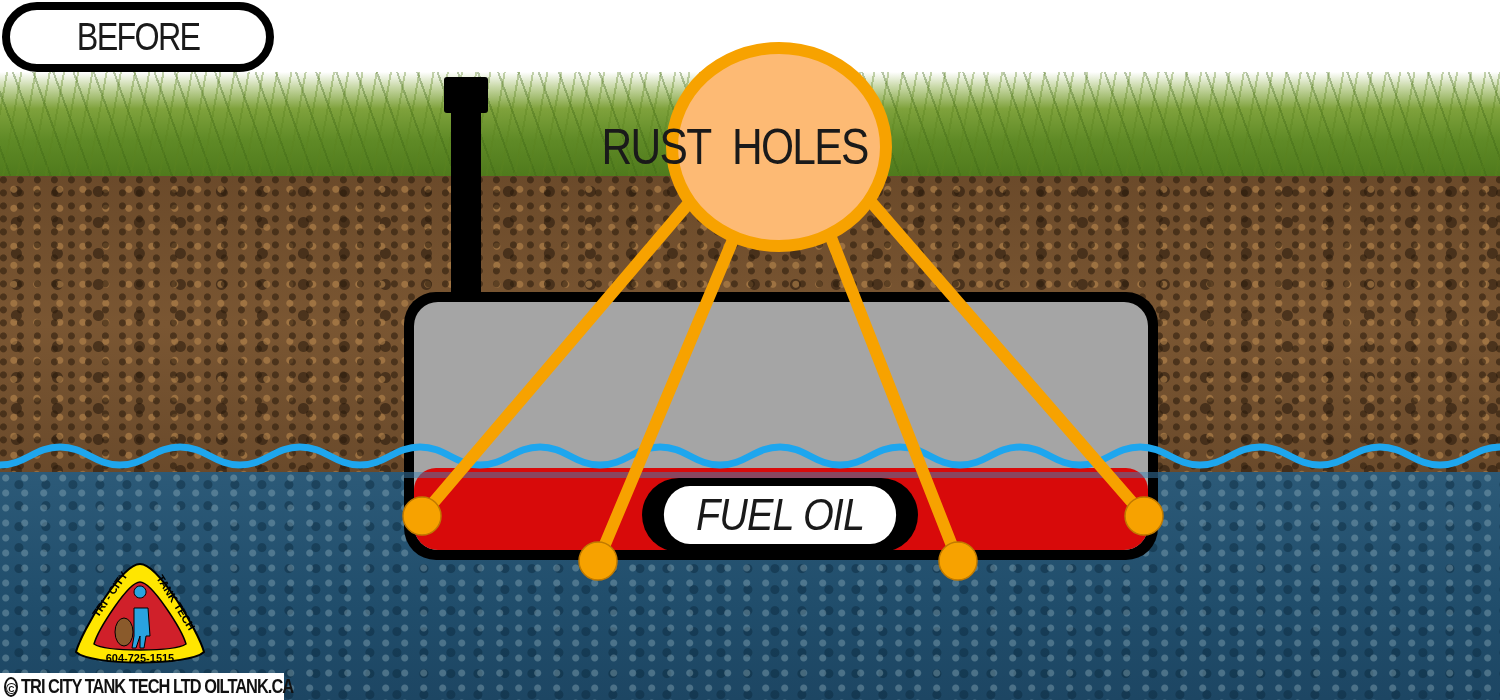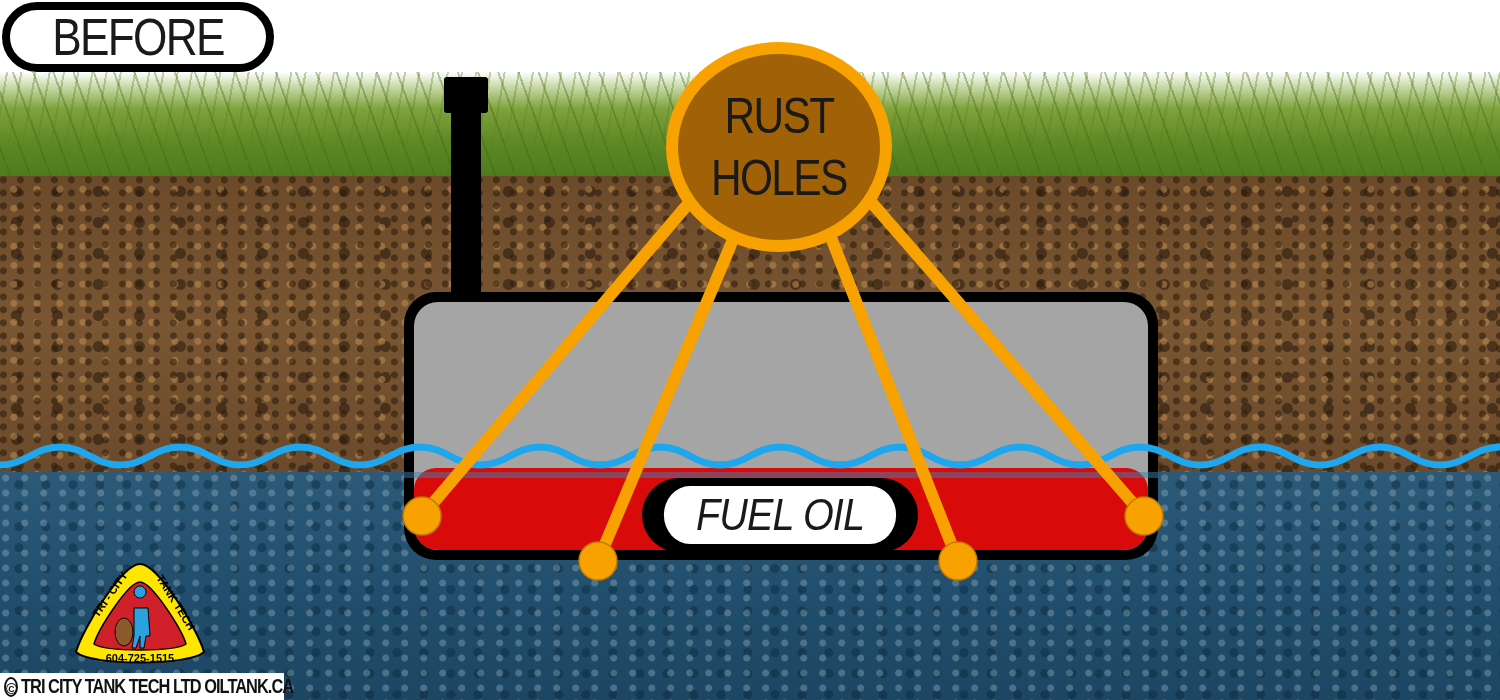--- a/index.html
+++ b/index.html
@@ -31,25 +31,25 @@
   #tank { position:absolute; left:404px; top:292px; width:754px; height:268px; background:#000;
           border-radius:32px; }
   #tank-inner { position:absolute; left:10px; top:10px; right:10px; bottom:10px; background:#a5a5a5; border-radius:24px; overflow:hidden; }
   #oil { position:absolute; left:0; right:0; bottom:0; height:82px; background:#d80a0a; border-radius:22px; }
   #fuel-label { position:absolute; left:642px; top:478px; width:276px; height:74px; background:#000; border-radius:37px;font-style:italic; }
   #fuel-label-inner { position:absolute; left:9px; top:8px; right:9px; bottom:8px; background:#fff; border-radius:30px;
           display:flex; align-items:center; justify-content:center;
           font-family:"Liberation Sans Narrow","Liberation Sans", sans-serif; font-size:44px; color:#1a1a1a; letter-spacing:-1px; transform:scaleX(0.9); }
   #before { position:absolute; left:2px; top:2px; width:272px; height:70px; border:8px solid #000; border-radius:40px;
             box-sizing:border-box; background:#fff; display:flex; align-items:center; justify-content:center;
-            font-size:52px; color:#1a1a1a; letter-spacing:-2px; }
+            font-size:38px; color:#1a1a1a; letter-spacing:-2px; }
   #before span { transform:scaleX(0.85); display:inline-block; }
   #rust-circle { position:absolute; left:666px; top:42px; width:226px; height:210px; border-radius:50%;
-                 background:#a16207; border:12px solid #f7a200; box-sizing:border-box;
-                 display:flex; flex-direction:column; align-items:center; justify-content:center;
+                 background:#fdba74; border:12px solid #f7a200; box-sizing:border-box;
+                 display:flex; flex-direction:row; align-items:center; justify-content:flex-end;
                  font-size:50px; line-height:62px; color:#1a1a1a; letter-spacing:-2px; z-index:5; }
   #rust-circle span { transform:scaleX(0.85); display:inline-block; }
   svg.overlay { position:absolute; left:0; top:0; z-index:4; }
   #copyright { position:absolute; left:0; top:673px; height:27px; width:284px; background:#fff;
                display:flex; align-items:center; padding-left:4px; box-sizing:border-box;
                font-size:20px; font-weight:bold; color:#111; letter-spacing:-1.2px; white-space:nowrap; }
   #copyright .c { display:inline-block; width:20px; height:20px; border:2px solid #111; border-radius:50%;
                   font-size:15px; line-height:20px; text-align:center; margin-right:3px; box-sizing:border-box; }
   #copyright .t { transform:scaleX(0.82); transform-origin:left; display:inline-block; }
   #logo { position:absolute; left:70px; top:560px; width:140px; height:110px; z-index:3; }

